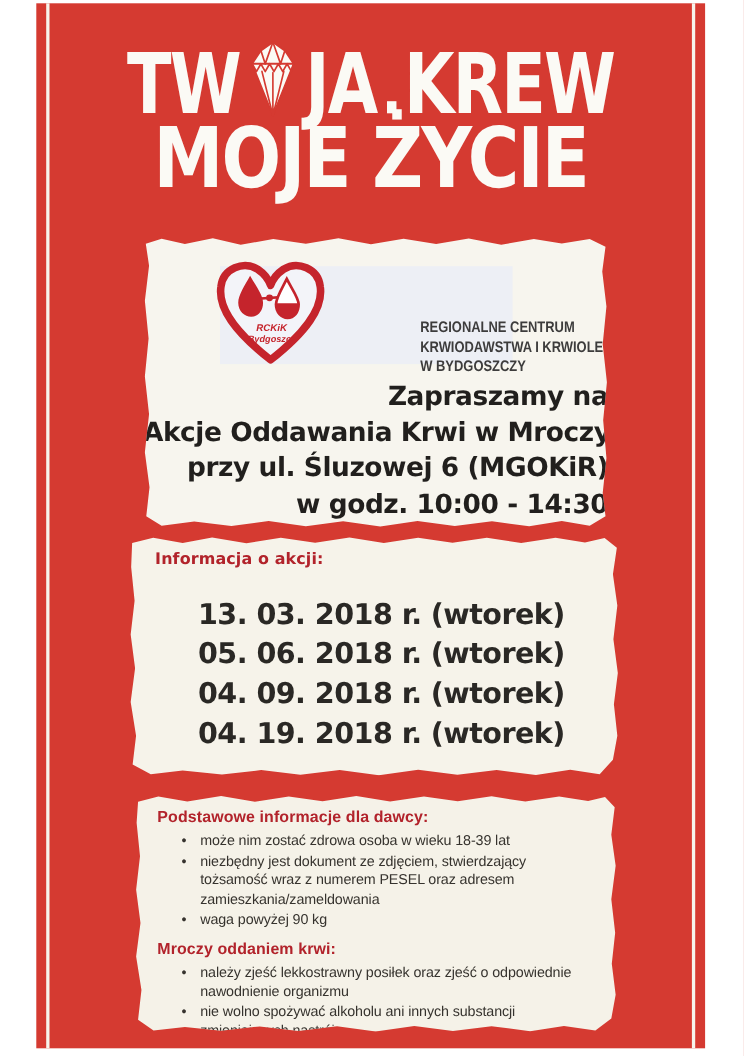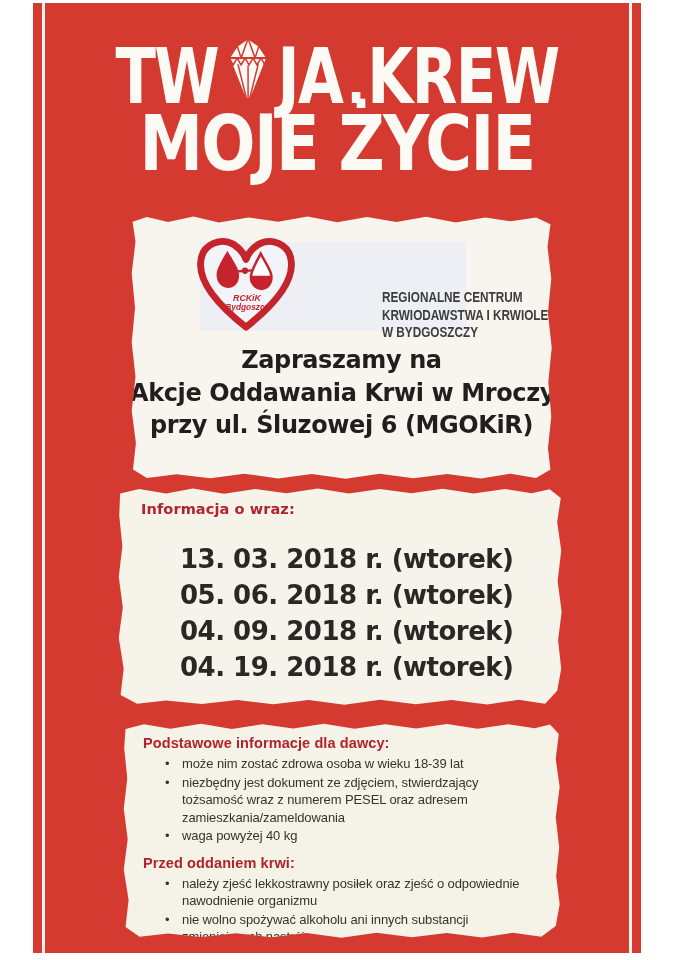--- a/index.html
+++ b/index.html
@@ -53,21 +53,21 @@
     background:#edeff5;
   }
   .heart-svg { position:absolute; left:62px; top:18px; width:108px; height:102px; }
   .org-text {
     position:absolute; left:182px; top:47px; width:230px;
     color:#3d3c3c; font-family:"Liberation Sans", sans-serif;
     font-weight:bold; font-size:14px; line-height:17.5px;
     transform:scaleX(0.84); transform-origin:0 0; white-space:nowrap;
   }
   .invite {
-    position:absolute; left:0; right:0; top:129px; text-align:center;
+    position:absolute; left:0; right:0; top:129px; text-align:right;
     color:#211f1d; font-weight:bold; font-size:24px; line-height:32.5px;
     letter-spacing:-0.4px; white-space:nowrap;
   }
 
   
   .red-heading {
     color:#b2232b; font-weight:bold; font-size:14.5px; letter-spacing:0.1px;
   }
   .box2-heading { position:absolute; left:24px; top:14px; }
   .dates {
@@ -134,42 +134,43 @@
         <path d="M36 18 C 31 27, 25 36, 25 43 C 25 51, 31 56, 37 56 C 43 56, 48 51, 48 43 C 48 36, 41 27, 36 18 Z" fill="#c5242c"></path>
         <path d="M70 21 C 65.5 30, 60 38.5, 60 44.5 C 60 52, 65 57, 70.7 57 C 76.7 57, 81 52, 81 44.5 C 81 38.5, 74.5 30, 70 21 Z" fill="#ffffff" stroke="#c5242c" stroke-width="2.5"></path>
         <path d="M60.3 43.5 C 60.3 51.5, 65.2 56.8, 70.7 56.8 C 76.5 56.8, 80.8 51.5, 80.8 43.5 Z" fill="#c5242c"></path>
         <text x="56" y="69" text-anchor="middle" font-family="Liberation Sans, sans-serif" font-size="9" font-weight="bold" font-style="italic" fill="#c5242c">RCKiK</text>
         <text x="56" y="79" text-anchor="middle" font-family="Liberation Sans, sans-serif" font-size="8.5" font-weight="bold" font-style="italic" fill="#c5242c">Bydgoszcz</text>
       </svg>
       <div class="invite">
         <div>Zapraszamy na</div>
         <div>Akcje Oddawania Krwi w Mroczy</div>
         <div>przy ul. Śluzowej 6 (MGOKiR)</div>
+        <div>w godz. 10:00 - 14:30</div>
       </div>
     </section>
 
     <section class="paper paper2">
-      <div class="red-heading box2-heading">Informacja o wraz:</div>
+      <div class="red-heading box2-heading">Informacja o akcji:</div>
       <div class="dates">
         <div>13. 03. 2018 r. (wtorek)</div>
         <div>05. 06. 2018 r. (wtorek)</div>
         <div>04. 09. 2018 r. (wtorek)</div>
         <div>04. 19. 2018 r. (wtorek)</div>
       </div>
     </section>
 
     <section class="paper paper3">
       <div class="paper3-inner">
         <div class="red-heading">Podstawowe informacje dla dawcy:</div>
         <ul class="info-list">
           <li>może nim zostać zdrowa osoba w wieku 18-39 lat</li>
           <li>niezbędny jest dokument ze zdjęciem, stwierdzający tożsamość wraz z numerem PESEL oraz adresem zamieszkania/zameldowania</li>
-          <li>waga powyżej 40 kg</li>
+          <li>waga powyżej 90 kg</li>
         </ul>
-        <div class="red-heading heading2">Przed oddaniem krwi:</div>
+        <div class="red-heading heading2">Mroczy oddaniem krwi:</div>
         <ul class="info-list">
           <li>należy zjeść lekkostrawny posiłek oraz zjeść o odpowiednie nawodnienie organizmu</li>
           <li>nie wolno spożywać alkoholu ani innych substancji zmieniających nastrój</li>
           <li>należy ograniczyć palenie papierosów</li>
         </ul>
       </div>
     </section>
   </div>
 </div>
 

